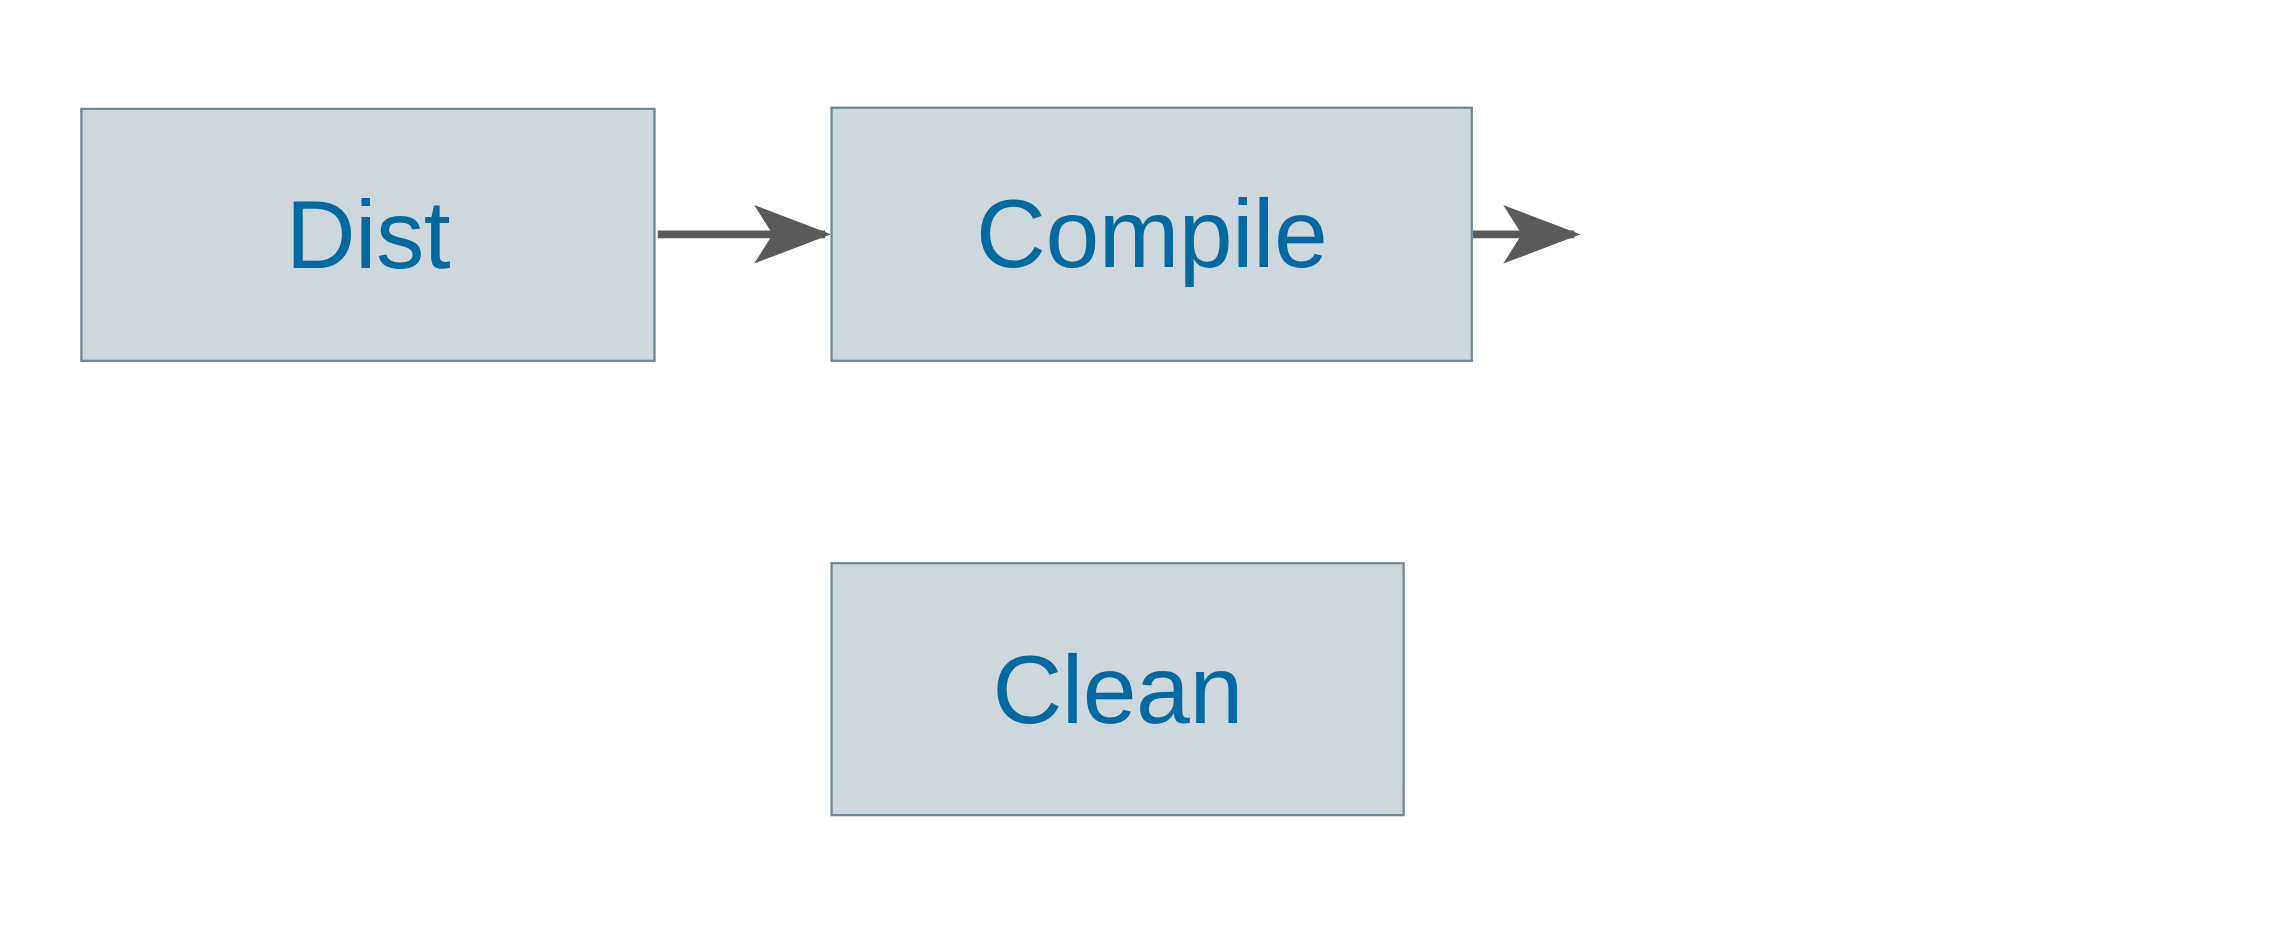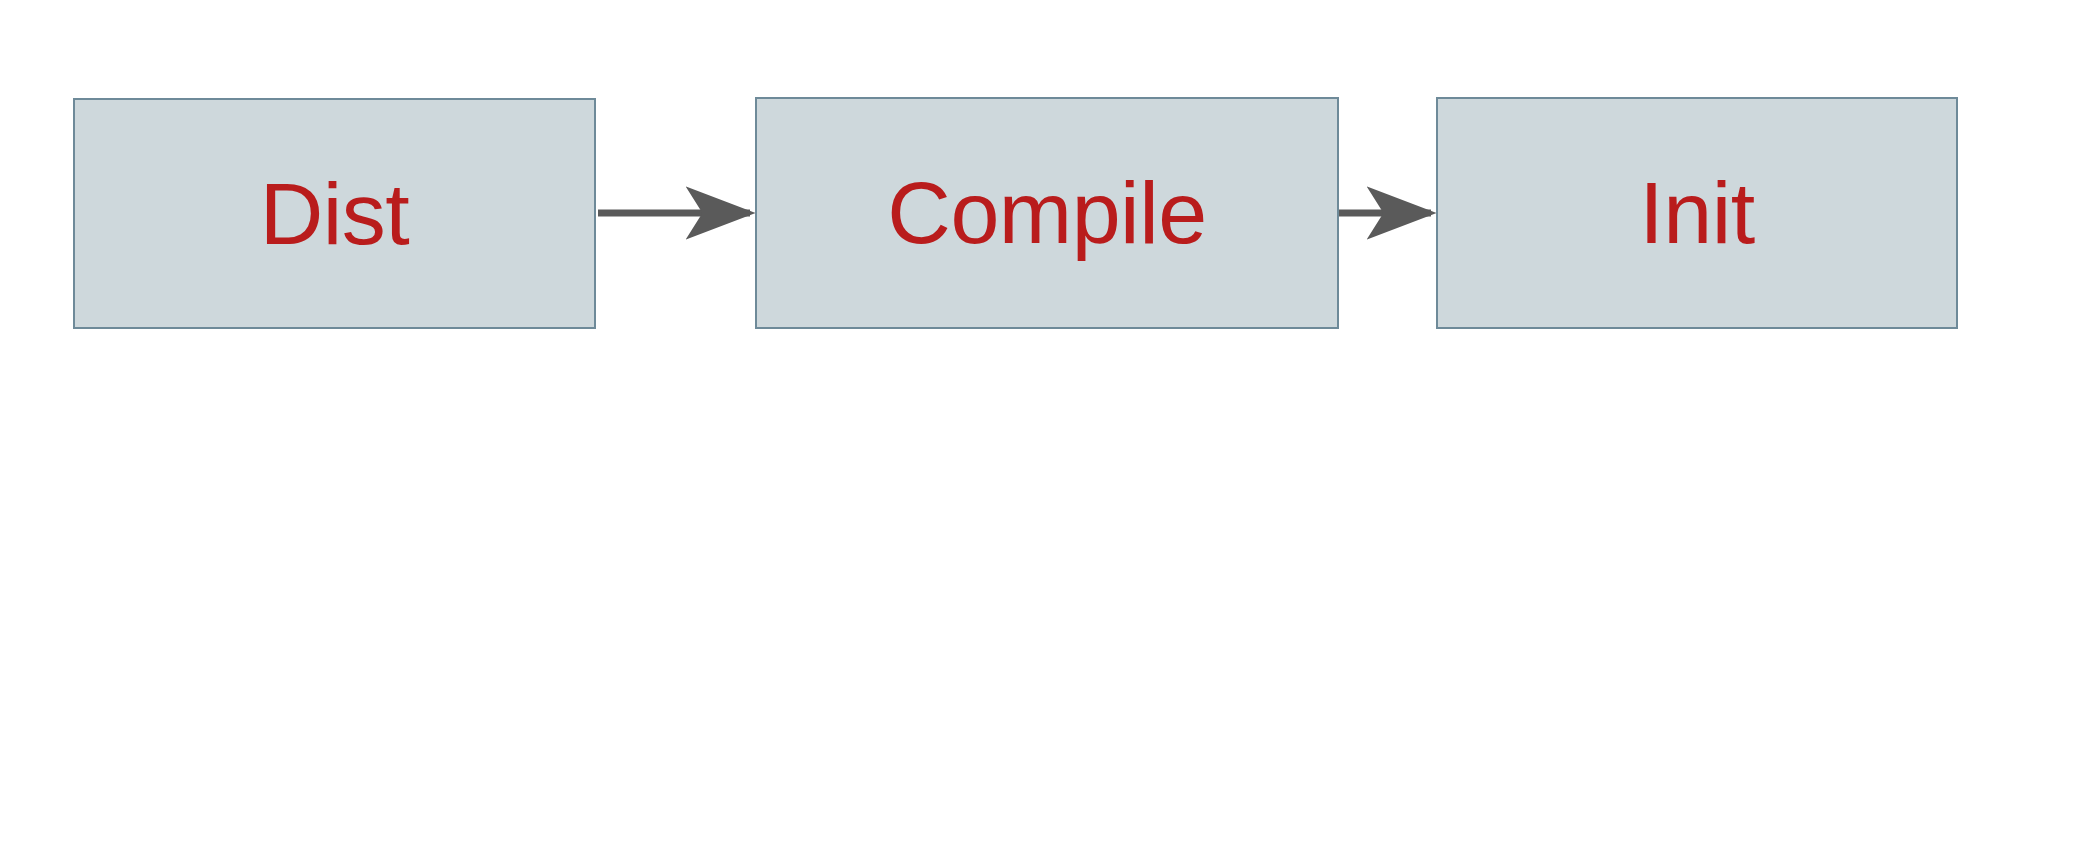--- a/index.html
+++ b/index.html
@@ -23,21 +23,21 @@
     background: #ced8dc;
     border: 2px solid #6e8a99;
     display: flex;
     align-items: center;
     justify-content: center;
   }
   .node-label {
     font-family: "Liberation Sans", sans-serif;
     font-size: 88px;
     font-weight: 400;
-    color: #b91c1c;
+    color: #0369a1;
     line-height: 1;
     letter-spacing: -0.5px;
     white-space: nowrap;
     user-select: none;
   }
   .edge-layer {
     position: absolute;
     left: 0;
     top: 0;
     width: 2078px;
@@ -70,18 +70,18 @@
   </svg>
 
   <div class="node" id="node-dist">
     <span class="node-label">Dist</span>
   </div>
 
   <div class="node" id="node-compile">
     <span class="node-label">Compile</span>
   </div>
 
-  <div class="node" id="node-init">
-    <span class="node-label">Init</span>
+
+  <div class="node" id="node-clean">
+    <span class="node-label">Clean</span>
   </div>
-
 
 </div>
 
 </body></html>

